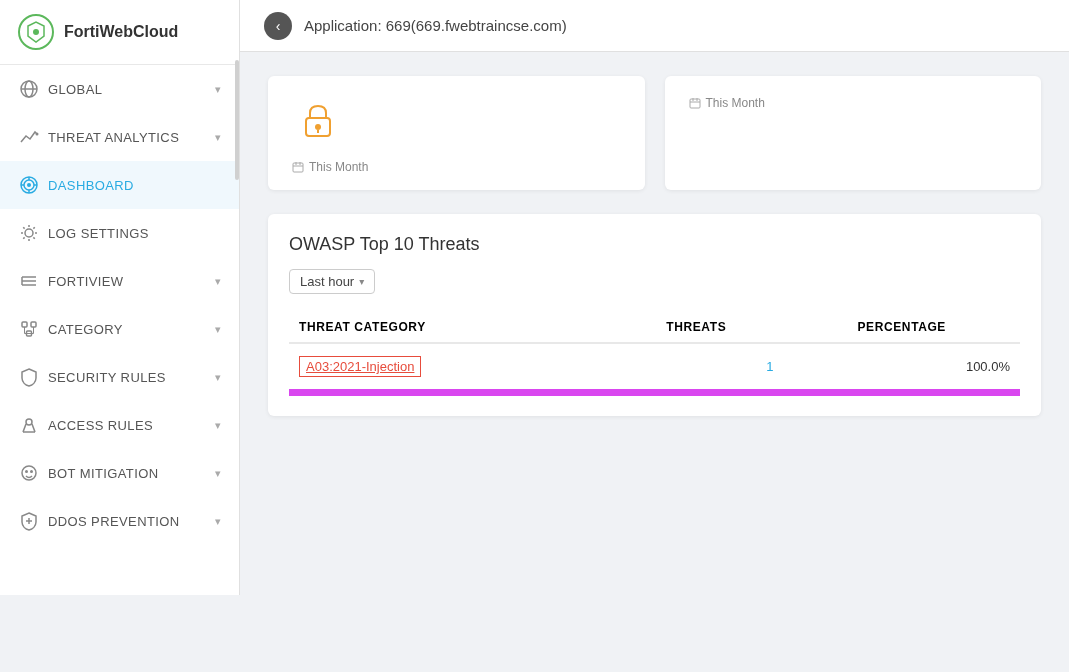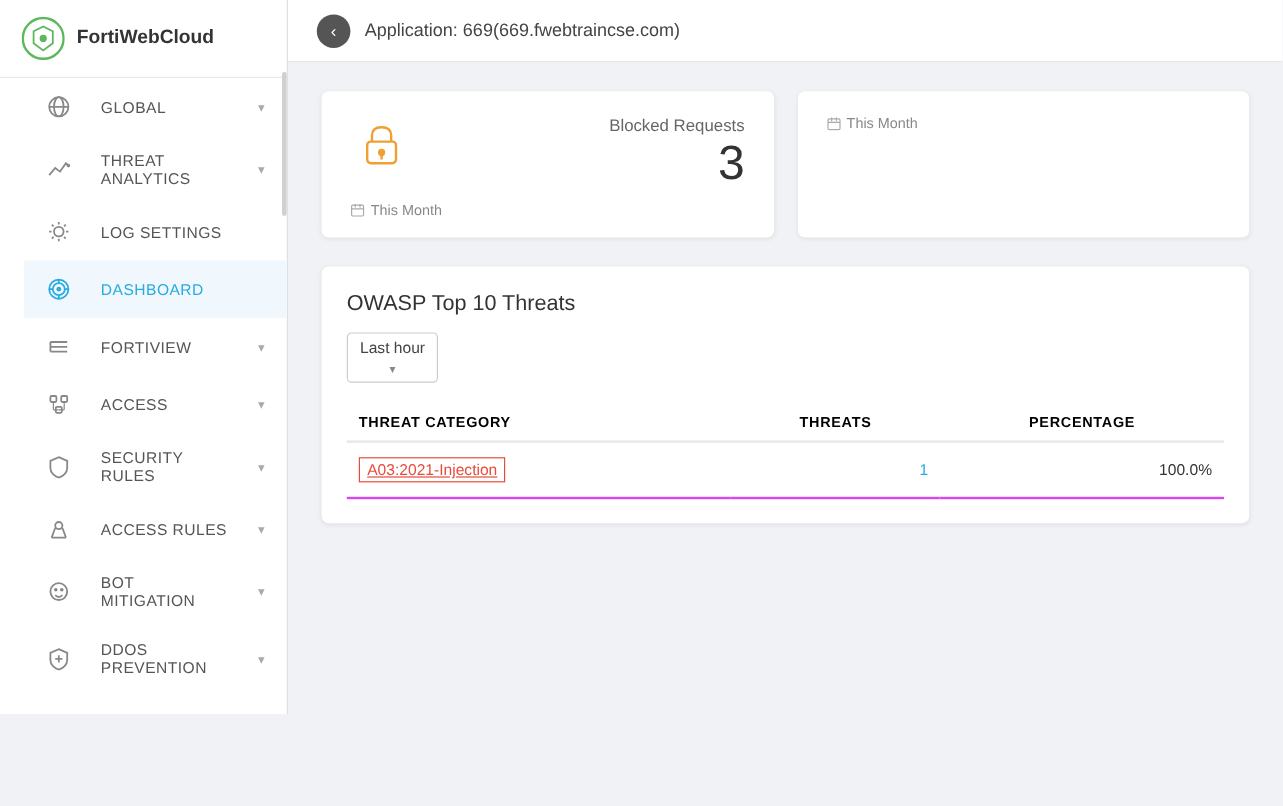--- a/index.html
+++ b/index.html
@@ -31,28 +31,27 @@
       font-size: 16px;
       font-weight: 600;
       color: #333;
     }
     .sidebar-nav { flex: 1; }
     .nav-item {
       display: flex;
       align-items: center;
       padding: 13px 18px;
       cursor: pointer;
-      gap: 24px;
+      gap: 8px;
       color: #555;
       font-size: 13px;
       font-weight: 500;
       letter-spacing: 0.03em;
       position: relative;
       user-select: none;
-      margin-left: 20px;
     }
     .nav-item.active { color: #29abe2; background: #f0f8fd; }
     .nav-item .nav-label { flex: 1; }
     .nav-item .nav-chevron { font-size: 11px; color: #aaa; }
     .nav-icon {
       width: 22px;
       height: 22px;
       display: flex;
       align-items: center;
       justify-content: center;
@@ -180,41 +179,40 @@
       background: #fff;
       border: 1px solid #ccc;
       border-radius: 4px;
       padding: 4px 10px;
       font-size: 13px;
       color: #444;
       cursor: pointer;
       display: flex;
       align-items: center;
       gap: 5px;
-      flex-direction: column;
     }
     .owasp-filter-btn .chevron { font-size: 10px; color: #888; }
 
     .owasp-table { width: 100%; border-collapse: collapse; }
     .owasp-table thead tr {
       border-bottom: 2px solid #e8e8e8;
     }
     .owasp-table th {
       font-size: 12px;
       font-weight: 700;
       color: #000000;
       padding: 8px 10px;
       text-align: left;
       letter-spacing: 0.05em;
     }
     .owasp-table th.right { text-align: center; }
     .owasp-table td {
       padding: 12px 10px;
       font-size: 13px;
-      border-bottom: 2px solid #d946ef;
+      border-bottom: 7px solid #d946ef;
     }
     .owasp-table td.right { text-align: right; }
     .threat-link {
       color: #e74c3c;
       text-decoration: underline;
       cursor: pointer;
       border: 1.5px solid #e74c3c;
       padding: 2px 6px;
       display: inline-block;
     }
@@ -265,48 +263,48 @@
       <span class="nav-icon">
         <svg width="20" height="20" viewBox="0 0 20 20" fill="none">
           <polyline points="2,15 7,9 11,12 16,5 18,7" stroke="#888" stroke-width="1.5" fill="none"></polyline>
           <circle cx="18" cy="7" r="1.5" fill="#888"></circle>
         </svg>
       </span>
       <span class="nav-label">THREAT ANALYTICS</span>
       <span class="nav-chevron">▾</span>
     </div>
 
-    <div class="nav-item">
-      <span class="nav-icon">
-        <svg width="20" height="20" viewBox="0 0 20 20" fill="none">
-          <circle cx="10" cy="10" r="4" stroke="#888" stroke-width="1.5"></circle>
-          <path d="M10 2 v2 M10 16 v2 M2 10 h2 M16 10 h2 M4.22 4.22 l1.41 1.41 M14.37 14.37 l1.41 1.41 M14.37 5.63 l1.41-1.41 M4.22 15.78 l1.41-1.41" stroke="#888" stroke-width="1.5"></path>
-        </svg>
-      </span>
-      <span class="nav-label">LOG SETTINGS</span>
-    </div>
-
     <div class="nav-item active">
       <span class="nav-icon">
         <svg width="20" height="20" viewBox="0 0 20 20" fill="none">
           <circle cx="10" cy="10" r="8" stroke="#29abe2" stroke-width="1.5" fill="none"></circle>
           <circle cx="10" cy="10" r="5" stroke="#29abe2" stroke-width="1.5" fill="none"></circle>
           <circle cx="10" cy="10" r="2" fill="#29abe2"></circle>
           <line x1="10" y1="2" x2="10" y2="5" stroke="#29abe2" stroke-width="1.5"></line>
           <line x1="10" y1="15" x2="10" y2="18" stroke="#29abe2" stroke-width="1.5"></line>
           <line x1="2" y1="10" x2="5" y2="10" stroke="#29abe2" stroke-width="1.5"></line>
           <line x1="15" y1="10" x2="18" y2="10" stroke="#29abe2" stroke-width="1.5"></line>
         </svg>
       </span>
       <span class="nav-label">DASHBOARD</span>
     </div>
 
     <div class="nav-item">
       <span class="nav-icon">
         <svg width="20" height="20" viewBox="0 0 20 20" fill="none">
+          <circle cx="10" cy="10" r="4" stroke="#888" stroke-width="1.5"></circle>
+          <path d="M10 2 v2 M10 16 v2 M2 10 h2 M16 10 h2 M4.22 4.22 l1.41 1.41 M14.37 14.37 l1.41 1.41 M14.37 5.63 l1.41-1.41 M4.22 15.78 l1.41-1.41" stroke="#888" stroke-width="1.5"></path>
+        </svg>
+      </span>
+      <span class="nav-label">LOG SETTINGS</span>
+    </div>
+
+    <div class="nav-item">
+      <span class="nav-icon">
+        <svg width="20" height="20" viewBox="0 0 20 20" fill="none">
           <line x1="3" y1="6" x2="17" y2="6" stroke="#888" stroke-width="1.5"></line>
           <line x1="3" y1="10" x2="17" y2="10" stroke="#888" stroke-width="1.5"></line>
           <line x1="3" y1="14" x2="17" y2="14" stroke="#888" stroke-width="1.5"></line>
           <line x1="3" y1="6" x2="3" y2="14" stroke="#888" stroke-width="1.5"></line>
         </svg>
       </span>
       <span class="nav-label">FORTIVIEW</span>
       <span class="nav-chevron">▾</span>
     </div>
 
@@ -315,21 +313,21 @@
         <svg width="20" height="20" viewBox="0 0 20 20" fill="none">
           <rect x="3" y="3" width="5" height="5" rx="1" stroke="#888" stroke-width="1.5"></rect>
           <rect x="12" y="3" width="5" height="5" rx="1" stroke="#888" stroke-width="1.5"></rect>
           <rect x="7.5" y="12" width="5" height="5" rx="1" stroke="#888" stroke-width="1.5"></rect>
           <line x1="5.5" y1="8" x2="5.5" y2="14.5" stroke="#888" stroke-width="1"></line>
           <line x1="14.5" y1="8" x2="14.5" y2="14.5" stroke="#888" stroke-width="1"></line>
           <line x1="5.5" y1="14.5" x2="10" y2="14.5" stroke="#888" stroke-width="1"></line>
           <line x1="14.5" y1="14.5" x2="10" y2="14.5" stroke="#888" stroke-width="1"></line>
         </svg>
       </span>
-      <span class="nav-label">ACCESS</span>
+      <span class="nav-label">CATEGORY</span>
       <span class="nav-chevron">▾</span>
     </div>
 
     <div class="nav-item">
       <span class="nav-icon">
         <svg width="20" height="20" viewBox="0 0 20 20" fill="none">
           <path d="M10 2 L17 5 L17 11 C17 15 13.5 18 10 19 C6.5 18 3 15 3 11 L3 5 Z" stroke="#888" stroke-width="1.5" fill="none"></path>
         </svg>
       </span>
       <span class="nav-label">SECURITY RULES</span>
@@ -394,24 +392,20 @@
       <div class="stat-card">
         <div class="stat-card-top">
           <div class="stat-icon">
             <svg width="52" height="52" viewBox="0 0 52 52" fill="none">
 
               <rect x="14" y="22" width="24" height="18" rx="3" stroke="#f0a030" stroke-width="2" fill="none"></rect>
               <path d="M18 22 L18 17 Q18 10 26 10 Q34 10 34 17 L34 22" stroke="#f0a030" stroke-width="2" fill="none"></path>
               <circle cx="26" cy="31" r="3" fill="#f0a030"></circle>
               <line x1="26" y1="34" x2="26" y2="37" stroke="#f0a030" stroke-width="2"></line>
             </svg>
-          </div>
-          <div class="stat-info">
-            <div class="stat-label">Blocked Requests</div>
-            <div class="stat-value">3</div>
           </div>
         </div>
         <div class="stat-footer">
           <svg width="12" height="12" viewBox="0 0 12 12" fill="none">
             <rect x="1" y="2" width="10" height="9" rx="1" stroke="#aaa" stroke-width="1"></rect>
             <line x1="4" y1="1" x2="4" y2="4" stroke="#aaa" stroke-width="1"></line>
             <line x1="8" y1="1" x2="8" y2="4" stroke="#aaa" stroke-width="1"></line>
             <line x1="1" y1="5" x2="11" y2="5" stroke="#aaa" stroke-width="1"></line>
           </svg>
           <span>This Month</span>

